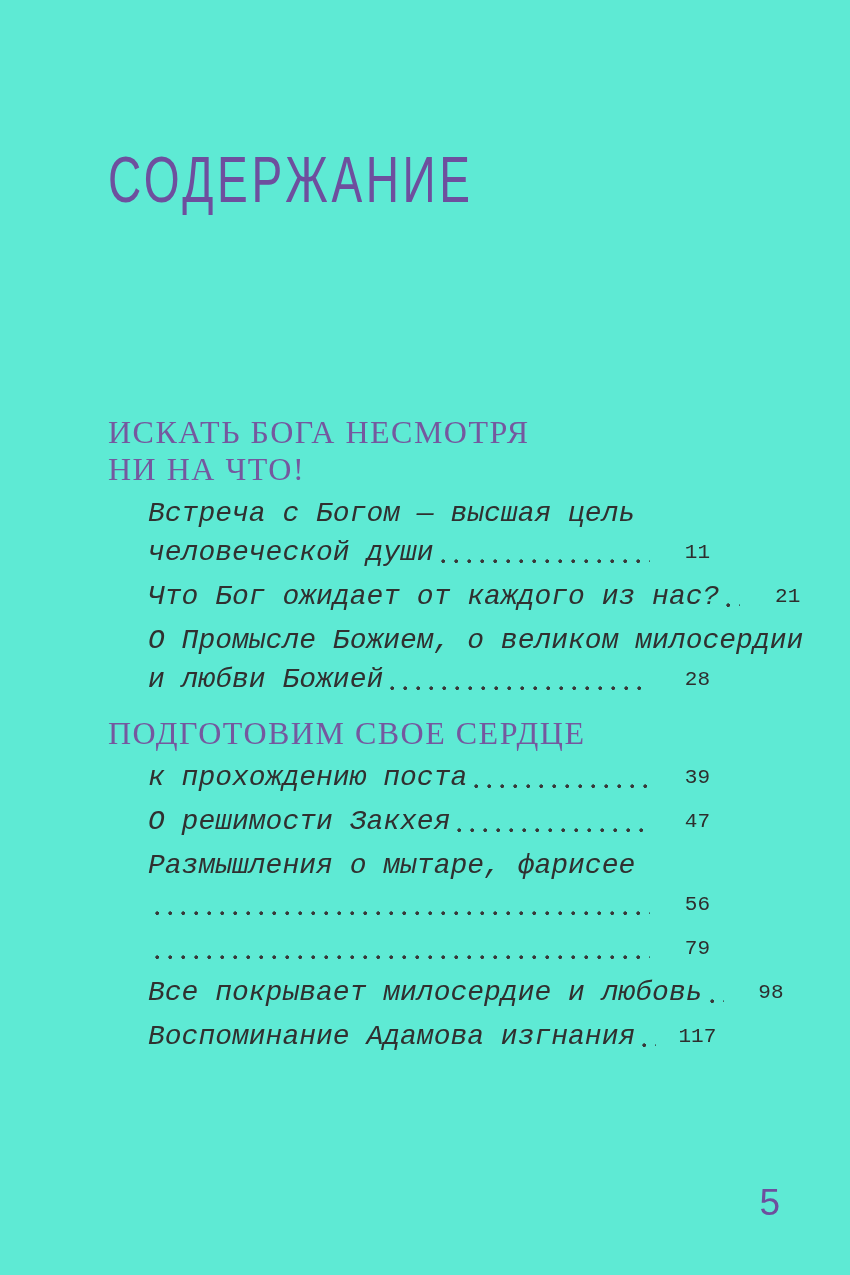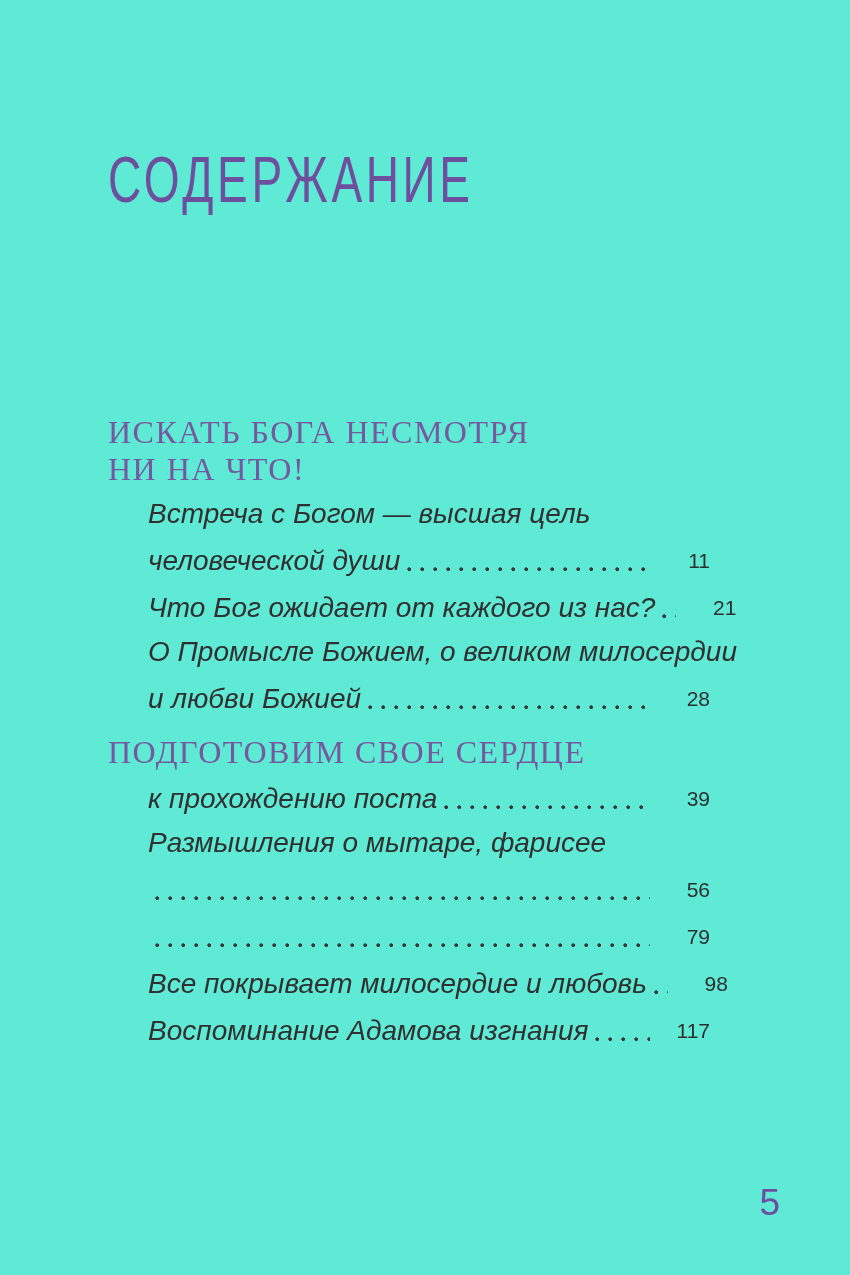--- a/index.html
+++ b/index.html
@@ -43,32 +43,31 @@
     font-size: 32px;
     line-height: 37px;
     letter-spacing: 1.5px;
     color: #75589f;
     margin: 0 0 6px 0;
   }
   .heading-line { white-space: nowrap; }
   .section-entries {
     padding-left: 40px;
   }
-  .entry { margin: 0 0 5px 0; }
+  .entry { margin: 0 0 5px 0; font-family: Liberation Mono, monospace; }
   .entry-line {
     font-style: italic;
     font-size: 28px;
     line-height: 39px;
     color: #303030;
     white-space: nowrap;
   }
   .entry-last {
     display: flex;
     align-items: flex-end;
-    margin-top: 8px;
   }
   .entry-text {
     font-style: italic;
     flex: 0 0 auto;
   }
   .leader {
     flex: 1 1 auto;
     min-width: 14px;
     align-self: flex-end;
     height: 5px;
@@ -143,20 +142,27 @@
         </h2>
     <div class="section-entries">
   <div class="entry">
             <div class="entry-line entry-last">
       <span class="entry-text">к прохождению поста</span>
       <span class="leader"></span>
       <span class="entry-page">39</span>
     </div>
   </div>
 
+  <div class="entry">
+    <div class="entry-line entry-last">
+      <span class="entry-text">О решимости Закхея</span>
+      <span class="leader"></span>
+      <span class="entry-page">47</span>
+    </div>
+  </div>
 
   <div class="entry">
     <div class="entry-line">Размышления о мытаре, фарисее</div>
             <div class="entry-line entry-last">
       <span class="leader"></span>
       <span class="entry-page">56</span>
     </div>
   </div>
 
   <div class="entry">

